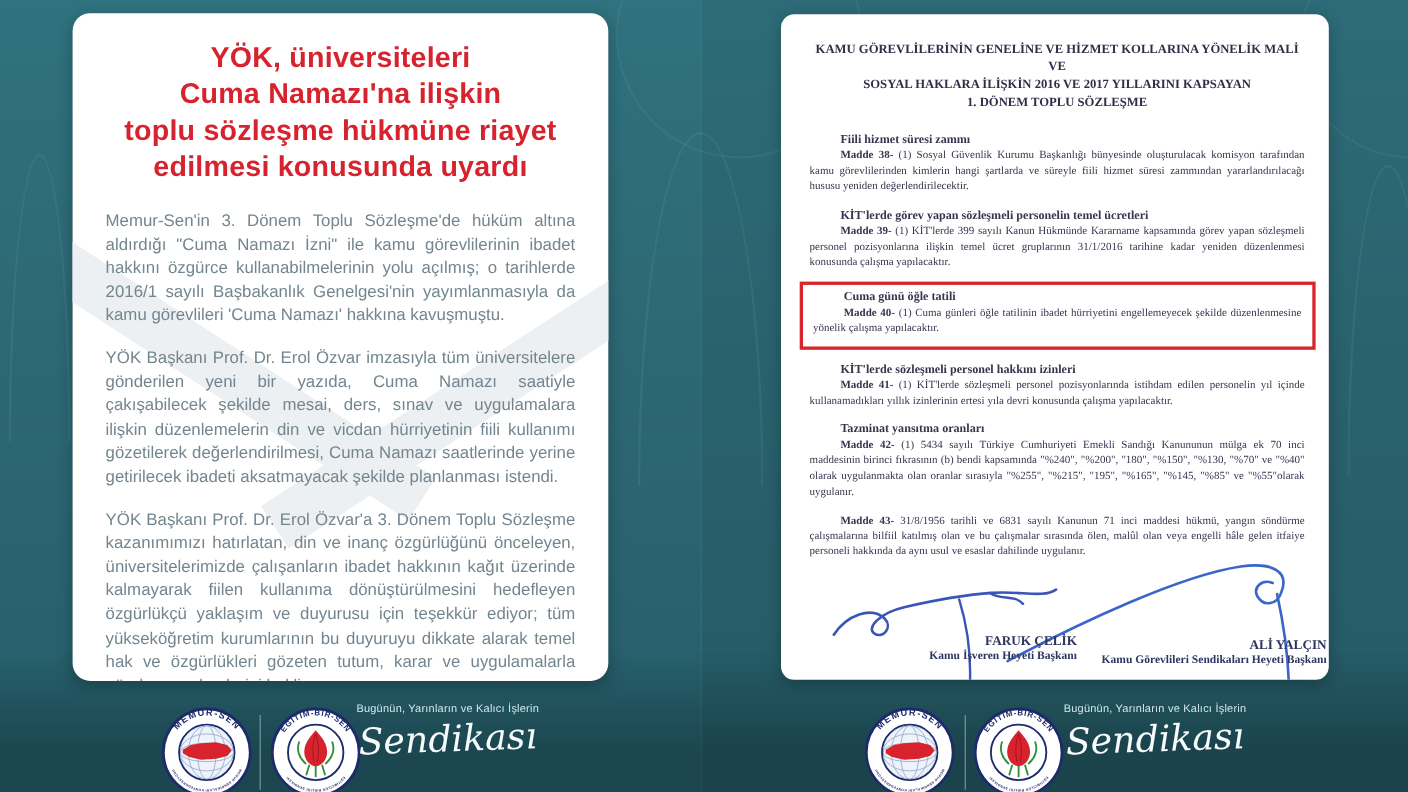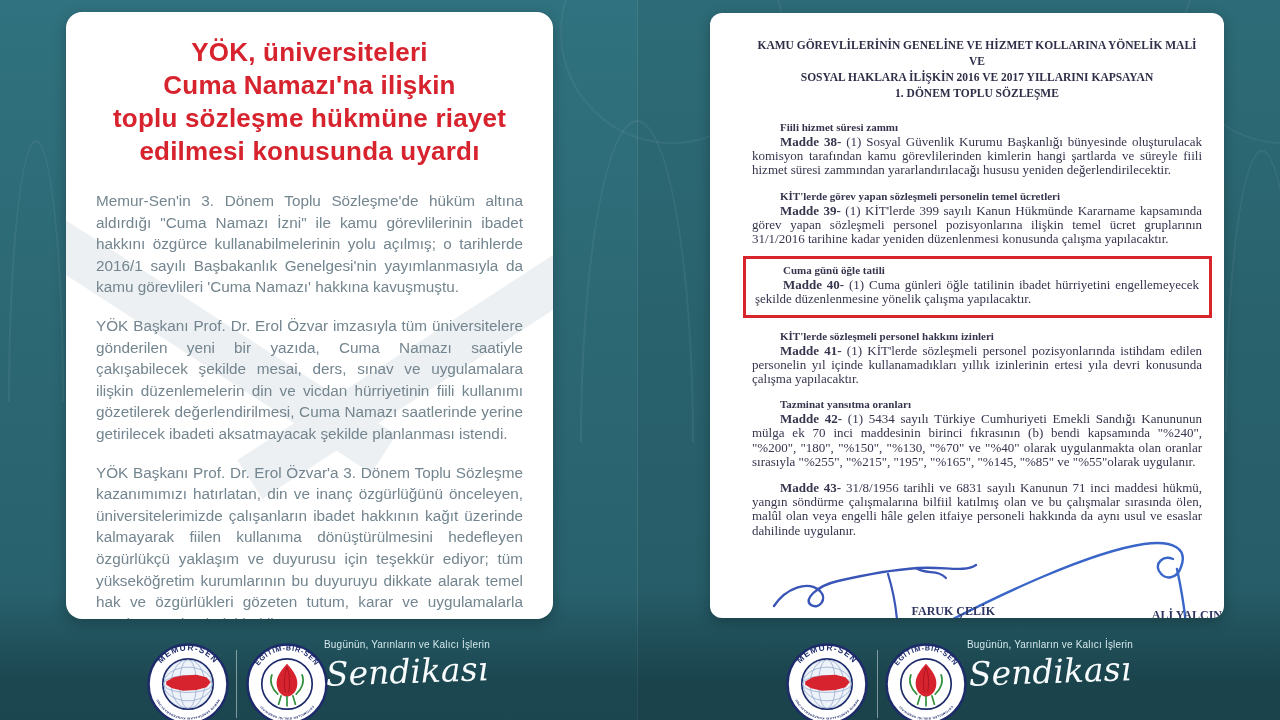--- a/index.html
+++ b/index.html
@@ -23,27 +23,27 @@
   .wm{position:absolute;background:#edf0f2;z-index:0;}
   .headline{color:#d7232e;font-weight:bold;font-size:26px;line-height:33px;
             text-align:center;letter-spacing:0.2px;}
   .bodytxt{color:#73858f;font-size:15.3px;line-height:21.6px;text-align:justify;
            margin:0 0 17px 0;}
   .bodytxt:first-of-type{margin-top:22px;}
 
   
   .card-right{position:absolute;left:710px;top:13px;width:498px;height:605px;
               background:#ffffff;border-radius:12px;box-shadow:0 4px 14px rgba(0,0,0,0.25);
-              overflow:hidden;font-family:"Liberation Serif",serif;color:#35354e;padding-left:16px;}
+              overflow:hidden;font-family:"Liberation Serif",serif;color:#35354e;}
   .doc-inner{padding:24px 22px 0 26px;}
   .doc-title{font-size:11.5px;font-weight:bold;text-align:center;line-height:16px;
              color:#2e2e48;}
   .sec{margin-top:12px;}
   .sec-h{font-weight:bold;font-size:11px;line-height:13px;margin-left:28px;}
-  .sec-p{font-size:13px;line-height:14.2px;text-align:justify;margin:1px 0 0 0;
+  .sec-p{font-size:10px;line-height:14.2px;text-align:justify;margin:1px 0 0 0;
          text-indent:28px;}
   .red-box{border:3px solid #d8252b;margin:10px -10px 0 -9px;
            padding:5px 10px 8px 9px;}
   .sig-area{position:relative;margin-top:10px;height:150px;}
   .sig-names{position:absolute;text-align:right;color:#2e3560;}
   .sig-name{font-weight:bold;font-size:12px;line-height:15px;}
   .sig-role{font-weight:bold;font-size:10.5px;line-height:14px;}
   .sig-svg{position:absolute;pointer-events:none;}
 
   

